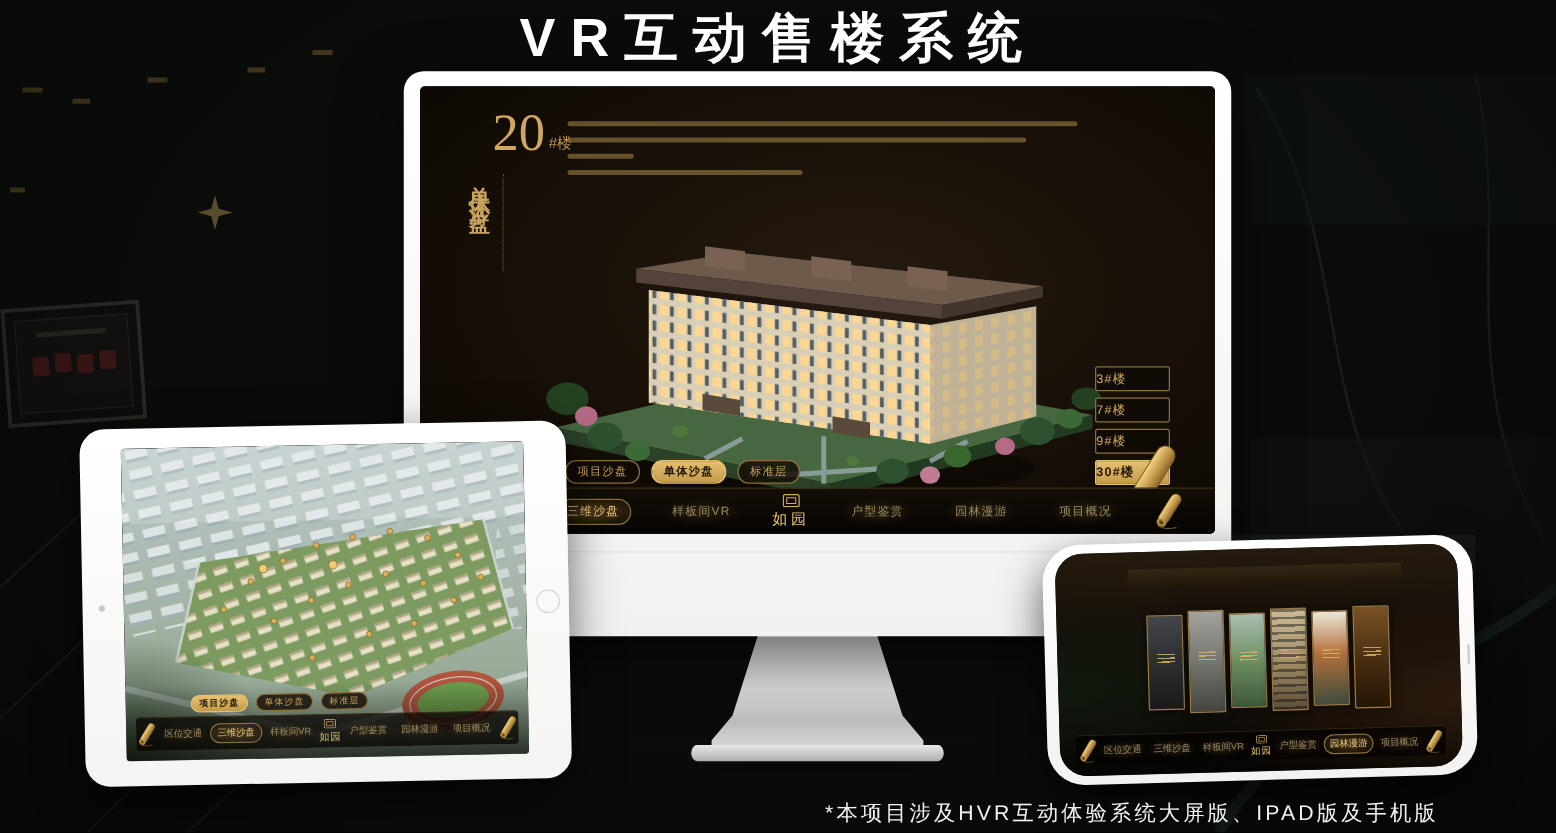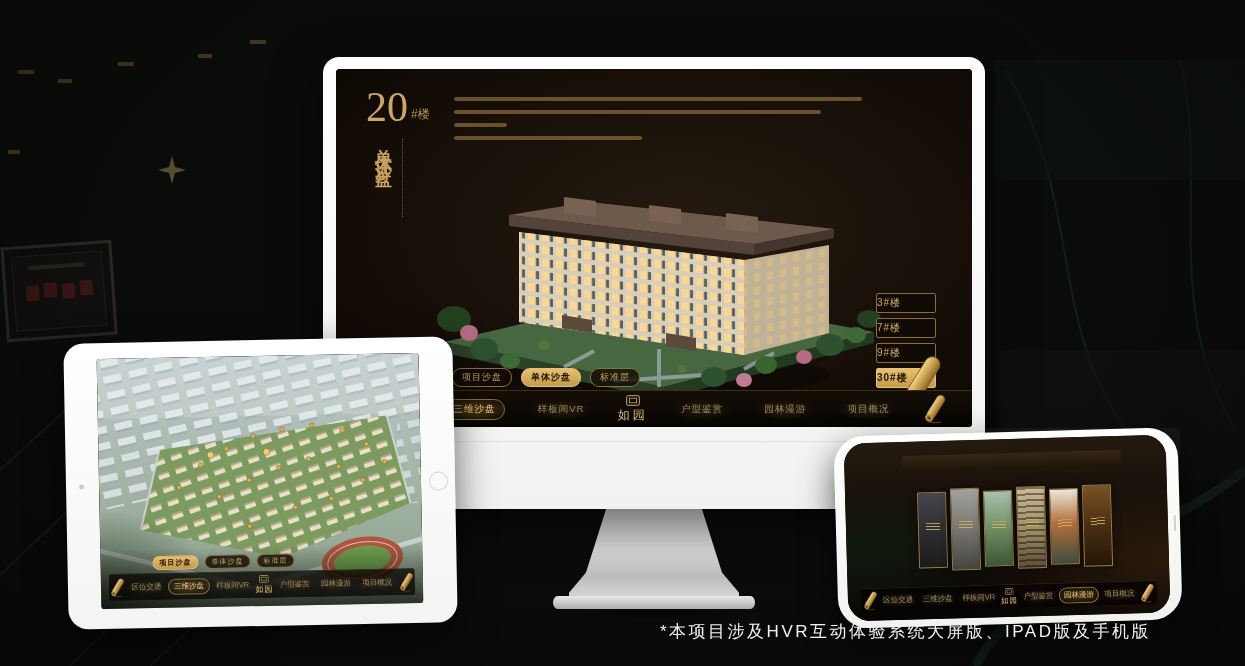--- a/index.html
+++ b/index.html
@@ -5,36 +5,36 @@
   html,body{margin:0;padding:0;background:#000;}
   .stage{position:relative;width:1245px;height:666px;overflow:hidden;
     background:#0a0c0a;font-family:"Liberation Sans","DejaVu Sans",sans-serif;}
   .stage::after{content:"";position:absolute;inset:0;pointer-events:none;
     background:radial-gradient(ellipse at 50% 40%,rgba(0,0,0,0) 55%,rgba(0,0,0,.45) 100%);}
   .bg-svg{position:absolute;inset:0;}
 
   
   .page-title{position:absolute;top:2px;left:0;right:0;text-align:center;
     color:#fff;font-size:43px;font-weight:bold;letter-spacing:12px;z-index:30;}
-  .footnote{position:absolute;left:660px;top:620px;color:#f2f2f2;font-size:17px;
+  .footnote{position:absolute;left:660px;top:639px;color:#f2f2f2;font-size:17px;
     letter-spacing:2.5px;z-index:30;white-space:nowrap;}
 
   
   .monitor-frame{position:absolute;left:323px;top:57px;width:662px;height:452px;
     background:linear-gradient(#ffffff,#f1f1ef);border-radius:16px;z-index:5;
     box-shadow:0 18px 50px rgba(0,0,0,.6);}
   .monitor-chin-line{position:absolute;left:10px;right:10px;top:384px;height:1px;background:#e2e2df;}
   .m-screen{position:absolute;left:13px;top:12px;width:636px;height:358px;
     background:#000;border-radius:4px;overflow:hidden;}
   .m-content{position:absolute;inset:0;
     background:radial-gradient(ellipse at 55% 45%,#241a10 0%,#170f08 55%,#0c0703 100%);}
 
   .title-block{position:absolute;left:30px;top:20px;color:#c9a35c;}
   .big-no-row{display:flex;align-items:flex-end;}
-  .big-no{font-family:"Liberation Serif","DejaVu Serif",serif;font-size:42px;line-height:.9;color:#cfa75e;}
+  .big-no{font-family:"Liberation Serif","DejaVu Serif",serif;font-size:42px;line-height:.9;color:#cfa75e;margin-left:28px;}
   .no-suffix{font-size:12px;margin-left:3px;margin-bottom:4px;color:#b8944e;}
   .v-wrap{display:flex;margin-top:8px;margin-left:6px;}
   .v-title{writing-mode:vertical-rl;font-size:17px;font-weight:bold;letter-spacing:7px;color:#c9a35c;}
   .v-rule{width:0;border-left:1px dotted #6a552c;height:78px;margin-left:7px;margin-top:4px;}
 
   .desc-lines{position:absolute;left:118px;top:28px;width:408px;}
   .desc-line{height:4px;background:#8a6f3a;opacity:.7;border-radius:2px;margin-bottom:9px;}
   .desc-line.w1{width:100%;}.desc-line.w2{width:90%;}.desc-line.w3{width:13%;}.desc-line.w4{width:46%;}
 
   .building-svg{position:absolute;left:78px;top:68px;width:484px;height:282px;}
@@ -189,20 +189,21 @@
           <rect x="44" y="282" width="13" height="15" rx="2"></rect>
         <rect x="62" y="284" width="13" height="15" rx="2"></rect>
           <rect x="80" y="282" width="13" height="15" rx="2"></rect>
       </g>
     </g>
     <rect x="995" y="60" width="250" height="120" fill="#10150f" opacity=".5"></rect>
     <rect x="1000" y="350" width="245" height="130" fill="#0f1410" opacity=".5"></rect>
     <rect x="850" y="428" width="330" height="30" fill="#3f4a42" opacity=".22"></rect>
   </svg>
 
+  <div class="page-title">VR互动售楼系统</div>
 
   <div class="monitor-frame">
     <div class="m-screen">
       <div class="m-content">
 
         <div class="title-block">
           <div class="big-no-row">
             <span class="big-no">20</span>
             <span class="no-suffix">#楼</span>
           </div>

